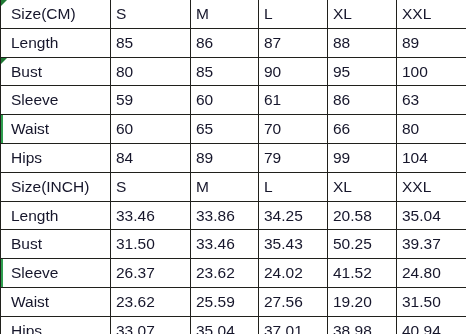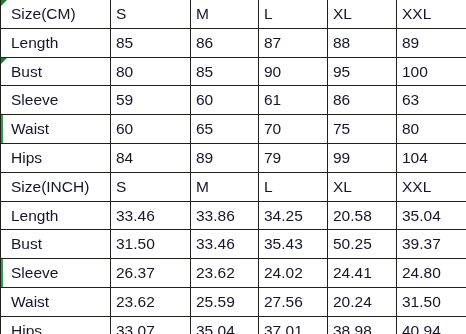--- a/index.html
+++ b/index.html
@@ -121,21 +121,21 @@
         <td>61</td>
         <td>86</td>
         <td>63</td>
       </tr>
 
       <tr>
         <td class="lbl accent-left">Waist</td>
         <td>60</td>
         <td>65</td>
         <td>70</td>
-        <td>75</td>
+        <td>66</td>
         <td>80</td>
       </tr>
 
       <tr>
         <td class="lbl">Hips</td>
         <td>84</td>
         <td>89</td>
         <td>79</td>
         <td>99</td>
         <td>104</td>
@@ -166,30 +166,30 @@
         <td>35.43</td>
         <td>50.25</td>
         <td>39.37</td>
       </tr>
 
       <tr>
         <td class="lbl accent-left">Sleeve</td>
         <td>26.37</td>
         <td>23.62</td>
         <td>24.02</td>
-        <td>24.41</td>
+        <td>41.52</td>
         <td>24.80</td>
       </tr>
 
       <tr>
         <td class="lbl">Waist</td>
         <td>23.62</td>
         <td>25.59</td>
         <td>27.56</td>
-        <td>20.24</td>
+        <td>19.20</td>
         <td>31.50</td>
       </tr>
 
       <tr class="last">
         <td class="lbl">Hips</td>
         <td>33.07</td>
         <td>35.04</td>
         <td>37.01</td>
         <td>38.98</td>
         <td>40.94</td>

